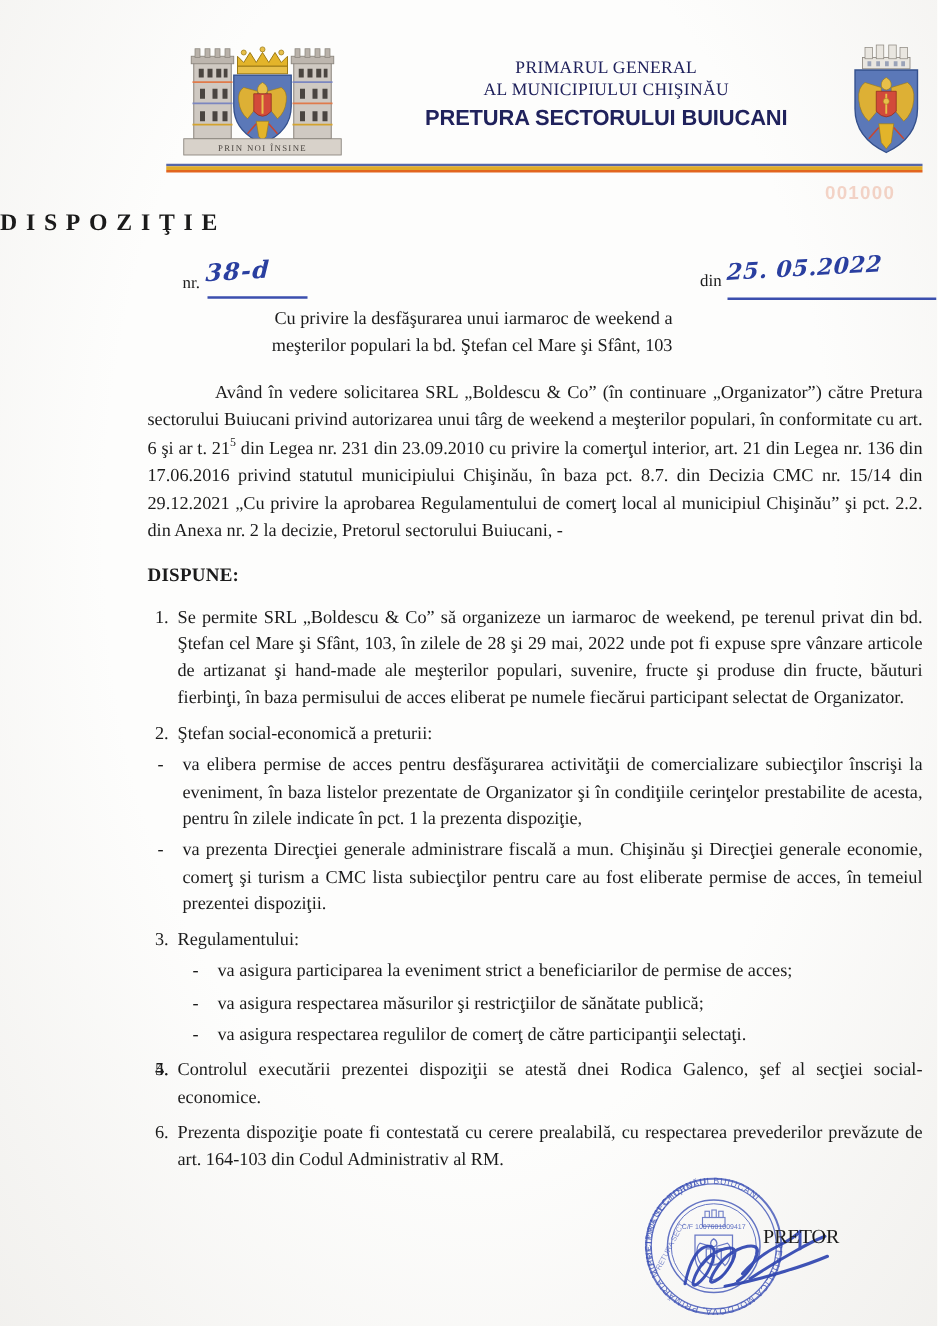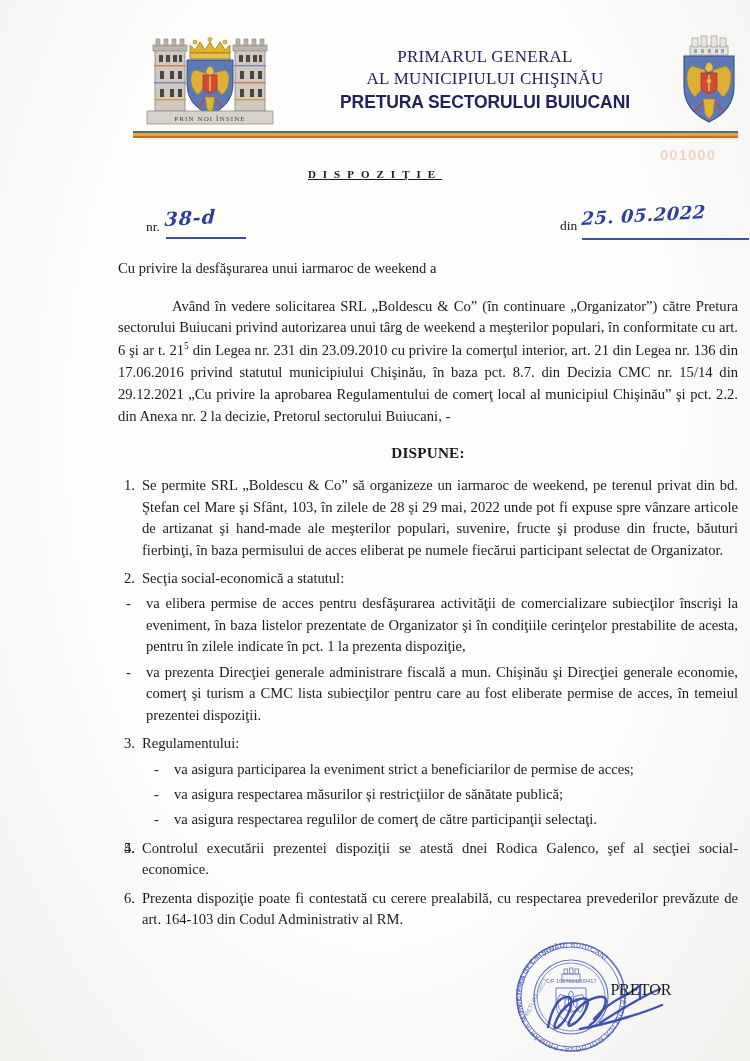--- a/index.html
+++ b/index.html
@@ -48,21 +48,21 @@
   }
   .header-titles {
     position: absolute;
     left: 300px;
     top: 18px;
     width: 370px;
     text-align: center;
     color: #20225c;
   }
   .title-line1, .title-line2 {
-    font-size: 17px;
+    font-size: 14px;
     letter-spacing: 0.3px;
     line-height: 1.30;
     white-space: nowrap;
   }
   .title-line3 {
     font-size: 17.5px;
     font-weight: bold;
     font-family: "Liberation Sans", sans-serif;
     letter-spacing: -0.1px;
     line-height: 1.35;
@@ -90,27 +90,25 @@
     letter-spacing: 1px;
     color: rgba(225,120,80,0.30);
     user-select: none;
   }
 
   
   .doc-title {
     position: absolute;
     left: 0; right: 0;
     top: 168px;
-    text-align: center;
     font-family: "Liberation Serif", serif;
     font-weight: bold;
-    font-size: 11px;
+    font-size: 19px;
     letter-spacing: 7px;
     color: #1a1a1a;
-    text-decoration: underline;
   }
 
   
   .meta-row {
     position: absolute;
     left: 0; right: 0;
     top: 203px;
     height: 34px;
   }
   .meta-nr { position: absolute; left: 146px; top: 10px; }
@@ -150,35 +148,35 @@
   
   .body {
     position: absolute;
     left: 118px;
     right: 12px;
     top: 245px;
     font-size: 14.6px;
     line-height: 1.48;
   }
   .subject {
-    margin: 13px 0 16px 0;
+    margin: 0 0 16px 0;
     width: 420px;
+    text-align: right;
   }
   .subject div { white-space: nowrap; }
 
   .preamble {
     margin: 0 0 6px 0;
     text-align: justify;
     text-indent: 54px;
     width: 620px;
     line-height: 1.50;
   }
 
   .dispune {
-    text-align: center;
     font-weight: bold;
     font-size: 15.2px;
     margin: 14px 0 11px 0;
     width: 620px;
     letter-spacing: 0.2px;
   }
 
   ol.items {
     margin: 0;
     padding: 0;
@@ -396,36 +394,37 @@
     <div class="meta-date">
       <span class="meta-label">din</span><span class="hand">25. 05.2022</span>
       <span class="rule"></span>
     </div>
   </div>
 
   <div class="body">
 
     <div class="subject">
       <div>Cu  privire la desfăşurarea unui iarmaroc de weekend a</div>
+      <div>meşterilor populari la bd. Ştefan cel Mare şi Sfânt, 103</div>
     </div>
 
     <p class="preamble"><span>Având în vedere solicitarea SRL „Boldescu &amp; Co” (în continuare „Organizator”) către Pretura sectorului Buiucani privind autorizarea unui târg de weekend a meşterilor populari, în conformitate cu art. 6 şi ar t. 21</span><sup>5</sup><span> din Legea nr. 231 din 23.09.2010 cu privire la comerţul interior, art. 21 din Legea nr. 136 din 17.06.2016 privind statutul municipiului Chişinău, în baza pct. 8.7. din Decizia CMC nr. 15/14 din 29.12.2021 „Cu privire la aprobarea Regulamentului de comerţ local al municipiul Chişinău” şi pct. 2.2. din Anexa nr. 2 la decizie, Pretorul sectorului Buiucani, -</span></p>
 
     <div class="dispune">DISPUNE:</div>
 
     <ol class="items">
 
       <li>
         <span class="num">1.</span>
         <span>Se permite SRL „Boldescu &amp; Co” să organizeze un iarmaroc de weekend, pe terenul privat din bd. Ştefan cel Mare şi Sfânt, 103, în zilele de 28 şi 29 mai, 2022 unde pot fi expuse spre vânzare articole de artizanat şi hand-made ale meşterilor populari, suvenire, fructe şi produse din fructe, băuturi fierbinţi, în baza permisului de acces eliberat pe numele fiecărui participant selectat de Organizator.</span>
       </li>
 
       <li class="nojust">
         <span class="num">2.</span>
-        <span>Secţia social-economică a statutul:</span>
+        <span>Ştefan social-economică a preturii:</span>
         <ul class="sub flush">
           <li>
             <span class="dash">-</span>
             <span>va elibera permise de acces pentru desfăşurarea activităţii de comercializare subiecţilor înscrişi la eveniment, în baza listelor prezentate de Organizator şi în condiţiile cerinţelor prestabilite de acesta, pentru în zilele indicate în pct. 1 la prezenta dispoziţie,</span>
           </li>
           <li>
             <span class="dash">-</span>
             <span>va prezenta Direcţiei generale administrare fiscală a mun. Chişinău şi Direcţiei generale economie, comerţ şi turism a CMC lista subiecţilor pentru care au fost eliberate permise de acces, în temeiul prezentei dispoziţii.</span>
           </li>
         </ul>

